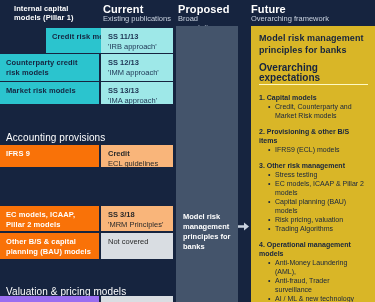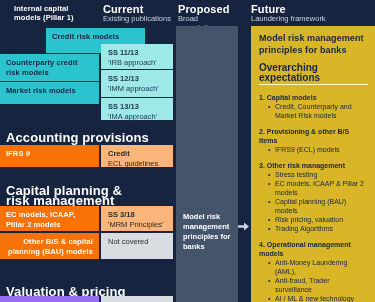--- a/index.html
+++ b/index.html
@@ -25,27 +25,27 @@
   .hdr-d{left:251px;width:120px;}
 
   
   .cell{position:absolute;box-sizing:border-box;}
   .lbl-left{font-size:7.5px;font-weight:bold;line-height:10px;letter-spacing:.1px;padding:4px 6px;}
   .lbl-cur{font-size:7.5px;line-height:10px;padding:4px 7px;}
   .lbl-cur b{font-weight:bold;display:block;}
   .lbl-cur i{font-style:normal;display:block;}
 
   .teal-dark{background:#2bc4ce;color:#16243f;}
-  .teal-light{background:#9ee8e8;color:#1d3352;margin-top:16px;}
+  .teal-light{background:#9ee8e8;color:#1d3352;}
   .orange{background:#f97208;color:#ffffff;}
   .orange-light{background:#f9b57a;color:#2a2a2a;}
   .grey-light{background:#d9dde2;color:#2a2a2a;}
   .purple{background:#9a6ef0;color:#ffffff;}
 
-  .sect{position:absolute;font-size:13px;font-weight:bold;color:#ffffff;line-height:10px;letter-spacing:.1px;}
+  .sect{position:absolute;font-size:10px;font-weight:normal;color:#ffffff;line-height:10px;letter-spacing:.1px;}
 
   
   .proposed{position:absolute;left:176px;top:26px;width:62px;height:276px;background:#44546b;}
   .proposed-txt{position:absolute;left:183px;top:212px;width:52px;font-size:7.5px;font-weight:bold;line-height:10px;color:#ffffff;}
   .arrow{position:absolute;left:238px;top:222px;width:11px;height:9px;}
 
   
   .future{position:absolute;left:251px;top:26px;width:124px;height:276px;background:#d9b627;color:#16243f;padding:6px 7px 0 8px;box-sizing:border-box;}
   .f-title{font-size:9px;font-weight:bold;line-height:11.5px;letter-spacing:.1px;margin:1px 0 7px 0;}
   .f-head{font-size:10px;font-weight:bold;line-height:10px;border-bottom:1px solid #fef9c3;display:inline-block;padding-bottom:1px;margin-bottom:4px;}
@@ -67,21 +67,21 @@
     <div class="hdr-col hdr-b">
       <div class="hdr-title">Current</div>
       <div class="hdr-sub">Existing publications</div>
     </div>
     <div class="hdr-col hdr-c">
       <div class="hdr-title">Proposed</div>
       <div class="hdr-sub">Broad expectations</div>
     </div>
     <div class="hdr-col hdr-d">
       <div class="hdr-title">Future</div>
-      <div class="hdr-sub">Laundering framework</div>
+      <div class="hdr-sub">Overarching framework</div>
     </div>
   </div>
 
   <div class="cell teal-dark lbl-left" style="left:0;top:28px;width:99px;height:25px;margin-left:46px;">Credit risk models</div>
   <div class="cell teal-light lbl-cur" style="left:101px;top:28px;width:72px;height:25px;">
     <b>SS 11/13</b>
     <i>'IRB approach'</i>
   </div>
 
   <div class="cell teal-dark lbl-left" style="left:0;top:54px;width:99px;height:27px;">Counterparty credit risk models</div>
@@ -97,29 +97,28 @@
   </div>
 
   <div class="sect" style="left:6px;top:133px;width:160px;">Accounting provisions</div>
 
   <div class="cell orange lbl-left" style="left:0;top:145px;width:99px;height:22px;">IFRS 9</div>
   <div class="cell orange-light lbl-cur" style="left:101px;top:145px;width:72px;height:22px;">
     <b>Credit</b>
     <i>ECL guidelines</i>
   </div>
 
-  <div class="sect" style="left:6px;top:186px;width:120px;">Capital planning &amp; risk management (Pillar 2)</div>
 
   <div class="cell orange lbl-left" style="left:0;top:206px;width:99px;height:25px;">EC models, ICAAP, Pillar 2 models</div>
   <div class="cell orange-light lbl-cur" style="left:101px;top:206px;width:72px;height:25px;">
     <b>SS 3/18</b>
     <i>'MRM Principles'</i>
   </div>
 
-  <div class="cell orange lbl-left" style="left:0;top:233px;width:99px;height:26px;text-align:right;">Other B/S &amp; capital planning (BAU) models</div>
+  <div class="cell orange lbl-left" style="left:0;top:233px;width:99px;height:26px;">Other B/S &amp; capital planning (BAU) models</div>
   <div class="cell grey-light lbl-cur" style="left:101px;top:233px;width:72px;height:26px;">
     <i>Not covered</i>
   </div>
 
   <div class="sect" style="left:6px;top:287px;width:160px;">Valuation &amp; pricing models</div>
   <div class="cell purple" style="left:0;top:296px;width:99px;height:6px;"></div>
   <div class="cell grey-light" style="left:101px;top:296px;width:72px;height:6px;"></div>
 
   <div class="proposed"></div>
   <div class="proposed-txt">Model risk management principles for banks</div>

